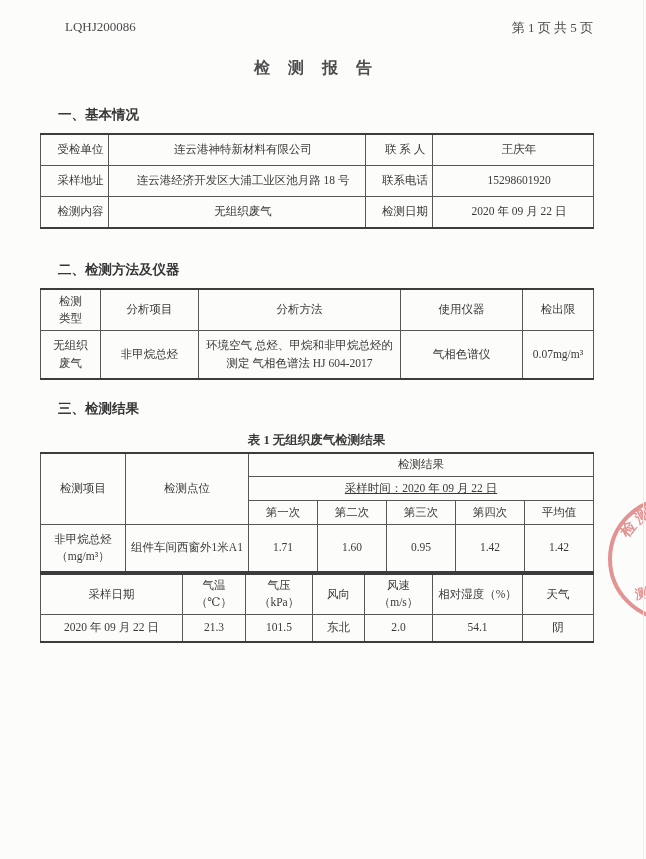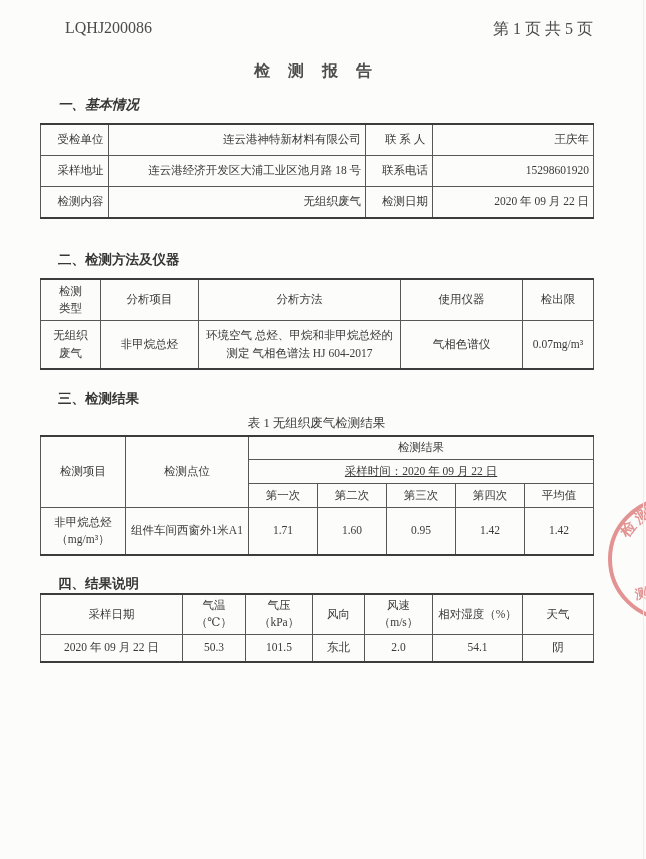--- a/index.html
+++ b/index.html
@@ -8,39 +8,39 @@
     background:#fcfcfb;
     font-family:"Liberation Serif","DejaVu Serif",serif;
     color:#3a3a3a;
     position:relative;
     overflow:hidden;
   }
   .page{position:absolute;inset:0;padding:19px 53px 0 40px;box-sizing:border-box;}
   .paper-edge{position:absolute;top:0;right:2px;width:1px;height:859px;background:#ededea;}
 
   .doc-header{display:flex;justify-content:space-between;align-items:flex-start;
-    font-size:16px;color:#4b4b4b;padding-left:25px;}
+    font-size:13px;color:#4b4b4b;padding-left:25px;}
   .doc-title{text-align:center;font-size:16px;font-weight:bold;letter-spacing:7px;
     color:#4d4d4d;margin-top:21px;}
 
   .section-heading{font-size:13.5px;font-weight:bold;color:#363636;padding-left:18px;}
-  .sh1{margin-top:14px;font-style:italic;}
+  .sh1{margin-top:27px;}
   .sh2{margin-top:32px;}
   .sh3{margin-top:20px;}
   .sh4{margin-top:19px;}
 
-  .table-caption{text-align:center;font-weight:normal;font-size:12.5px;color:#3a3a3a;
-    margin-top:7px;margin-bottom:3px;}
+  .table-caption{text-align:center;font-weight:bold;font-size:12.5px;color:#3a3a3a;
+    margin-top:14px;margin-bottom:3px;}
 
   table{width:553px;border-collapse:collapse;table-layout:fixed;
     font-size:11.5px;color:#3a3a3a;background:transparent;}
   table{border-top:2px solid #3c3c3c;border-bottom:2px solid #3c3c3c;}
   td{border:1px solid #575757;text-align:center;padding:2px 4px;
     overflow:hidden;line-height:1.5;}
-  td.val-left{text-align:right;padding-left:8px;}
+  td.val-left{text-align:center;padding-left:8px;}
   td.wrap{white-space:pre-line;}
 
   .t-basic{margin-top:9px;}
   .t-basic td{height:26px;padding-left:16px;}
   .t-method{margin-top:9px;}
   .t-method .hdr td{height:36px;}
   .t-method .dat td{height:43px;}
   .t-result .r1 td{height:18px;}
   .t-result .r2 td{height:19px;text-decoration:underline;}
   .t-result .r3 td{height:19px;}
@@ -155,21 +155,20 @@
       <td>组件车间西窗外1米A1</td>
       <td>1.71</td>
       <td>1.60</td>
       <td>0.95</td>
       <td>1.42</td>
       <td>1.42</td>
     </tr>
   </tbody>
     </table>
 
-  <div class="section-heading sh4">四、结果说明</div>
   <table class="t-weather">
     <colgroup>
         <col style="width:142px">
         <col style="width:63px">
         <col style="width:67px">
         <col style="width:52px">
         <col style="width:68px">
         <col style="width:90px">
         <col style="width:71px">
       </colgroup>
@@ -178,21 +177,21 @@
       <td>采样日期</td>
       <td>气温（℃）</td>
       <td>气压（kPa）</td>
       <td>风向</td>
       <td>风速（m/s）</td>
       <td>相对湿度（%）</td>
       <td>天气</td>
     </tr>
     <tr class="dat">
       <td>2020 年 09 月 22 日</td>
-      <td>50.3</td>
+      <td>21.3</td>
       <td>101.5</td>
       <td>东北</td>
       <td>2.0</td>
       <td>54.1</td>
       <td>阴</td>
     </tr>
   </tbody>
     </table>
 
 </div>

